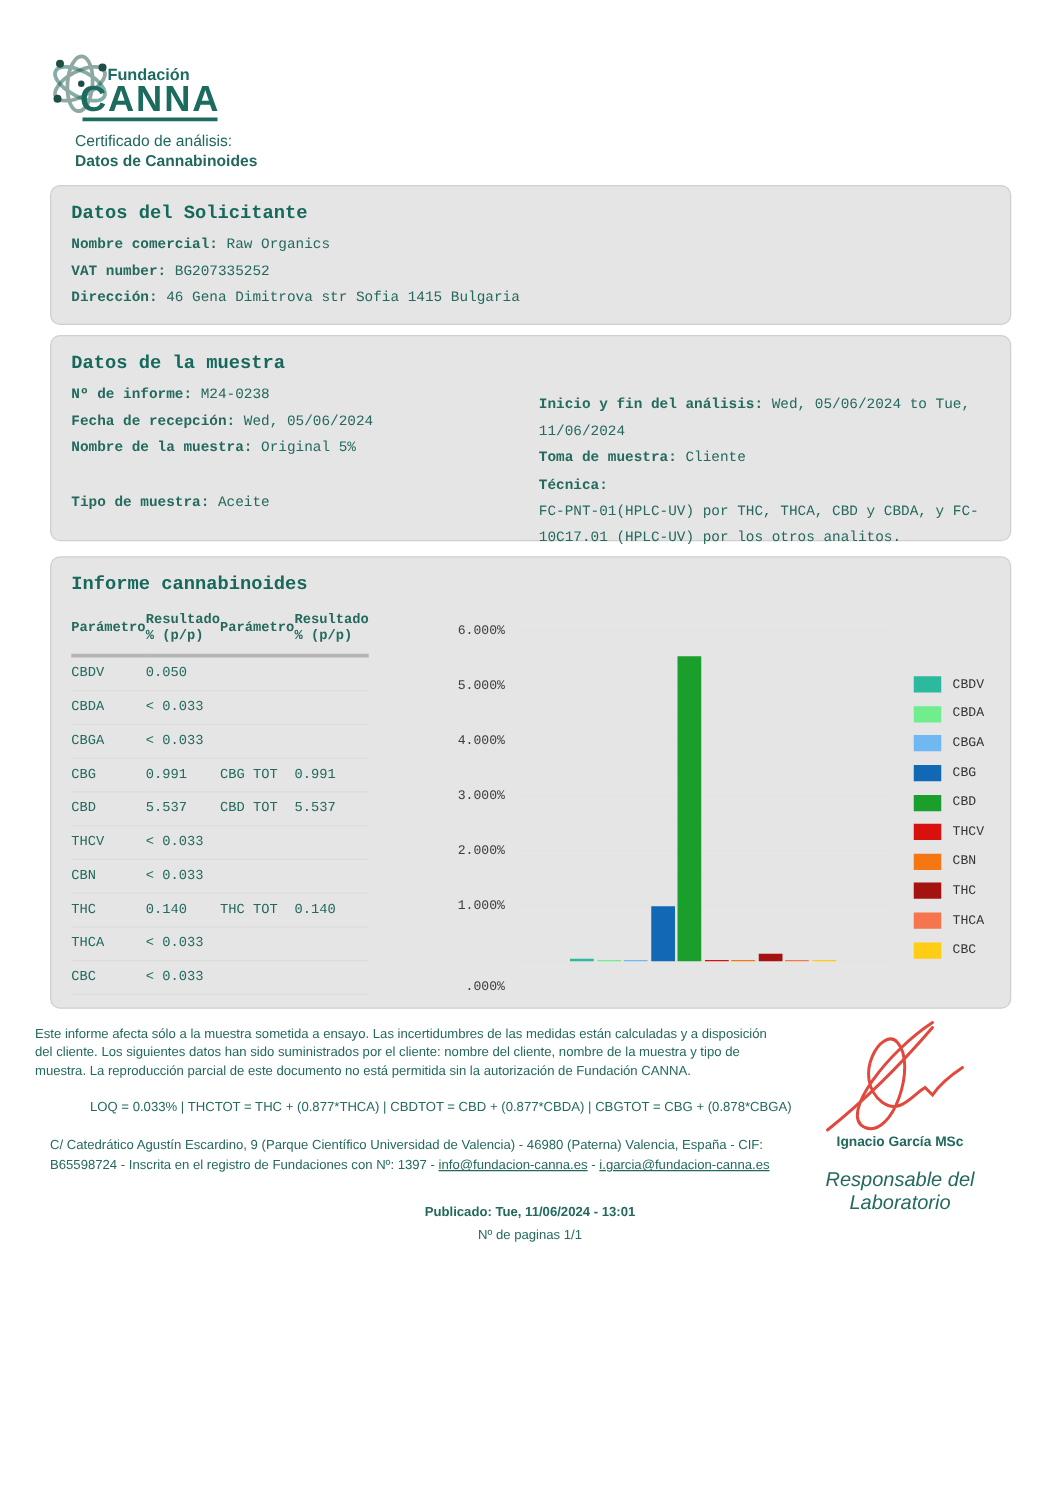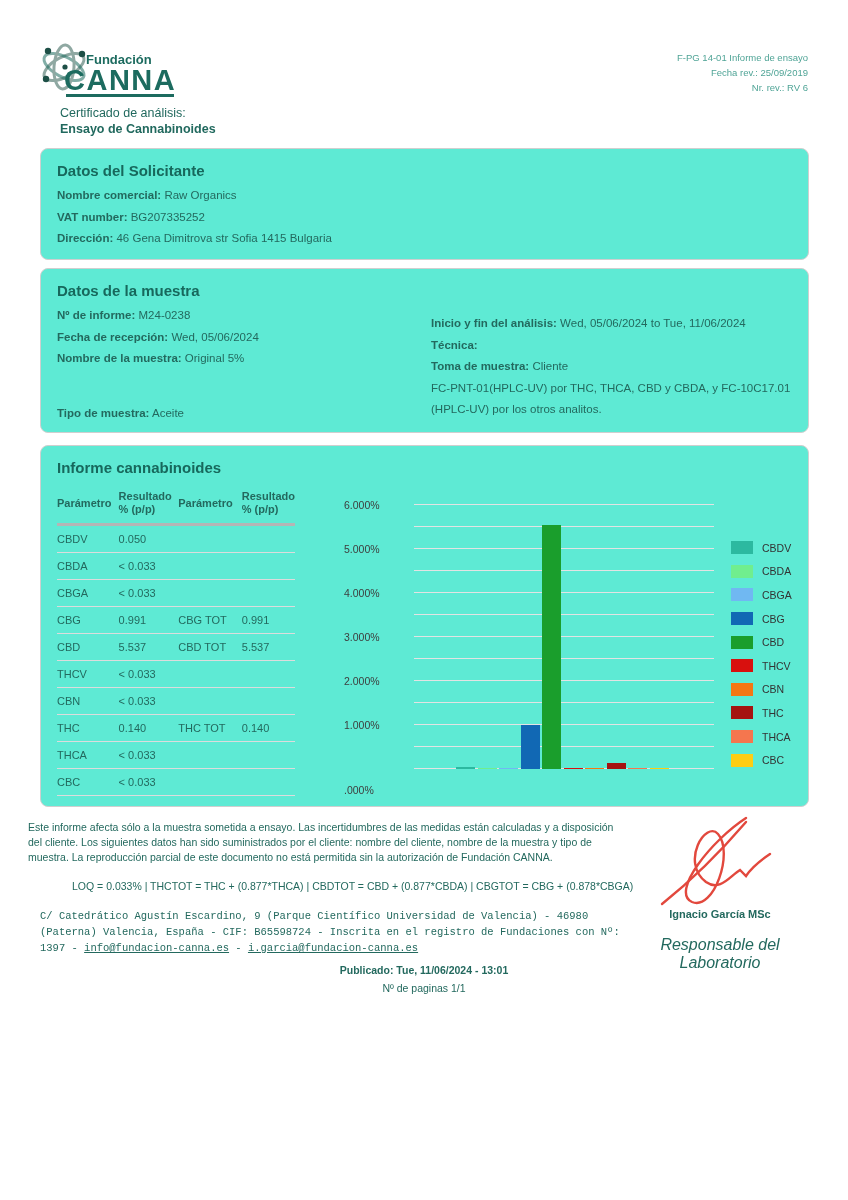--- a/index.html
+++ b/index.html
@@ -8,52 +8,52 @@
   
   .logo{position:absolute;left:38px;top:38px;width:180px;height:62px;}
   .logo-atom{position:absolute;left:0;top:0;}
   .logo-fundacion{position:absolute;left:48px;top:14px;font-size:13px;font-weight:bold;color:#1C6B5F;}
   .logo-canna{position:absolute;left:26px;top:26px;font-size:29px;font-weight:bold;letter-spacing:1.5px;color:#1C6B5F;}
   .logo-underline{position:absolute;left:28px;top:56px;width:108px;height:3px;background:#1C6B5F;}
   .doc-meta{position:absolute;right:40px;top:50px;text-align:right;font-size:9.5px;line-height:15px;color:#4FA496;}
   .cert-title{position:absolute;left:40px;top:106px;font-size:12.5px;line-height:15.5px;color:#21695E;margin-left:20px;}
   .cert-title .b{font-weight:bold;}
   
-  .box{position:absolute;left:40px;width:767px;border:1px solid #cfcfcf;border-radius:8px;background:#5eead4;}
+  .box{position:absolute;left:40px;width:767px;border:1px solid #cfcfcf;border-radius:8px;background:#e5e5e5;font-family:Liberation Mono, monospace;}
   .box-title{margin:13px 0 6px 16px;font-size:15px;font-weight:bold;color:#17685C;}
   .fields{margin-left:16px;font-size:11.5px;line-height:21.5px;}
   .fields .lbl{font-weight:bold;}
   #box-solicitante{top:148px;height:110px;}
   #box-muestra{top:268px;height:163px;}
   #box-perfil{top:445px;height:360px;}
   .muestra-right{position:absolute;left:390px;top:44px;width:370px;font-size:11.5px;line-height:21.5px;}
   .muestra-right .lbl{font-weight:bold;}
   .tecnica-text{line-height:21px;}
-  .tipo-field{position:absolute;left:16px;bottom:13px;font-size:11.5px;text-align:center;}
+  .tipo-field{position:absolute;left:16px;bottom:23px;font-size:11.5px;text-align:center;}
   .tipo-field .lbl{font-weight:bold;}
   
   .ctable{position:absolute;left:16px;top:42px;width:238px;border-collapse:collapse;font-size:11px;color:#23695E;}
   .ctable th{font-weight:bold;text-align:left;vertical-align:middle;padding:2px 0 7px 0;line-height:13px;
              border-bottom:3px solid #b5b5b5;}
   .ctable td{padding:7px 0;border-bottom:1px solid #dcdcdc;}
   
   .chart{position:absolute;left:0;top:0;width:767px;height:360px;}
   .plot{position:absolute;left:373px;top:59px;width:300px;height:264px;}
   .gridline{position:absolute;left:0;width:100%;height:1px;background:#e3e3e3;}
-  .ytick{position:absolute;width:60px;text-align:left;font-size:10.5px;color:#3d3d3d;}
+  .ytick{position:absolute;width:60px;text-align:right;font-size:10.5px;color:#3d3d3d;}
   .bars{position:absolute;left:14%;right:15%;bottom:0;top:0;display:flex;align-items:flex-end;justify-content:space-between;}
   .bar{width:19px;min-height:1px;}
   .legend{position:absolute;left:690px;top:90px;}
   .legend-item{display:flex;align-items:center;height:23.6px;}
   .legend-swatch{width:22px;height:13px;margin-right:9px;}
   .legend-label{font-size:10.5px;color:#333;}
   
   .disclaimer{position:absolute;left:28px;top:820px;width:600px;font-size:10.5px;line-height:14.8px;color:#23695E;}
   .loq{position:absolute;left:40px;top:880px;width:620px;font-size:10.5px;color:#23695E;padding-left:32px;}
-  .address{position:absolute;left:40px;top:908px;width:600px;font-size:10.5px;line-height:16px;color:#23695E;font-family:Liberation Mono, monospace;}
+  .address{position:absolute;left:40px;top:908px;width:600px;font-size:10.5px;line-height:16px;color:#23695E;}
   .address a{color:#23695E;}
   .published{position:absolute;left:0;top:964px;width:848px;text-align:center;font-size:10.5px;font-weight:bold;color:#23695E;}
   .pages{position:absolute;left:0;top:982px;width:848px;text-align:center;font-size:10.5px;color:#23695E;}
   .signature{position:absolute;left:630px;top:812px;width:180px;text-align:center;}
   .sig-name{margin-top:96px;font-size:11px;font-weight:bold;color:#23695E;}
   .sig-role{font-size:16px;color:#23695E;margin-top:16px;font-style:italic;}
   .sig-scribble{position:absolute;left:20px;top:0;}
 </style>
 </head>
 <body>
@@ -72,29 +72,24 @@
         <circle cx="44" cy="16" r="3.2"></circle>
         <circle cx="8" cy="41" r="3.2"></circle>
         <circle cx="27" cy="29" r="2.6"></circle>
       </g>
     </svg>
     <div class="logo-fundacion">Fundación</div>
     <div class="logo-canna">CANNA</div>
     <div class="logo-underline"></div>
   </div>
 
-  <div class="doc-meta">
-    <div>F-PG 14-01 Informe de ensayo</div>
-    <div>Fecha rev.: 25/09/2019</div>
-    <div>Nr. rev.: RV 6</div>
-  </div>
 
   <div class="cert-title">
     <div>Certificado de análisis:</div>
-    <div class="b">Ensayo de Cannabinoides</div>
+    <div class="b">Datos de Cannabinoides</div>
   </div>
 
   <div class="box" id="box-solicitante">
     <div class="box-title">Datos del Solicitante</div>
     <div class="fields" id="solicitante-fields">
         <div><span class="lbl">Nombre comercial:</span><span> Raw Organics</span></div>
         <div><span class="lbl">VAT number:</span><span> BG207335252</span></div>
         <div><span class="lbl">Dirección:</span><span> 46 Gena Dimitrova str Sofia 1415 Bulgaria</span></div>
       </div>
   </div>
@@ -102,22 +97,22 @@
   <div class="box" id="box-muestra">
     <div class="box-title">Datos de la muestra</div>
     <div class="fields" id="muestra-left-fields">
         <div><span class="lbl">Nº de informe:</span><span> M24-0238</span></div>
         <div><span class="lbl">Fecha de recepción:</span><span> Wed, 05/06/2024</span></div>
         <div><span class="lbl">Nombre de la muestra:</span><span> Original 5%</span></div>
       </div>
     <div class="muestra-right">
       <div id="muestra-right-fields">
           <div><span class="lbl">Inicio y fin del análisis:</span><span> Wed, 05/06/2024 to Tue, 11/06/2024</span></div>
+          <div><span class="lbl">Toma de muestra:</span><span> Cliente</span></div>
           <div><span class="lbl">Técnica:</span><span> </span></div>
-          <div><span class="lbl">Toma de muestra:</span><span> Cliente</span></div>
         </div>
       <div class="tecnica-text">FC-PNT-01(HPLC-UV) por THC, THCA, CBD y CBDA, y FC-10C17.01 (HPLC-UV) por los otros analitos.</div>
     </div>
     <div class="tipo-field">
       <span class="lbl">Tipo de muestra:</span>
       <span>Aceite</span>
     </div>
   </div>
 
   <div class="box" id="box-perfil">

